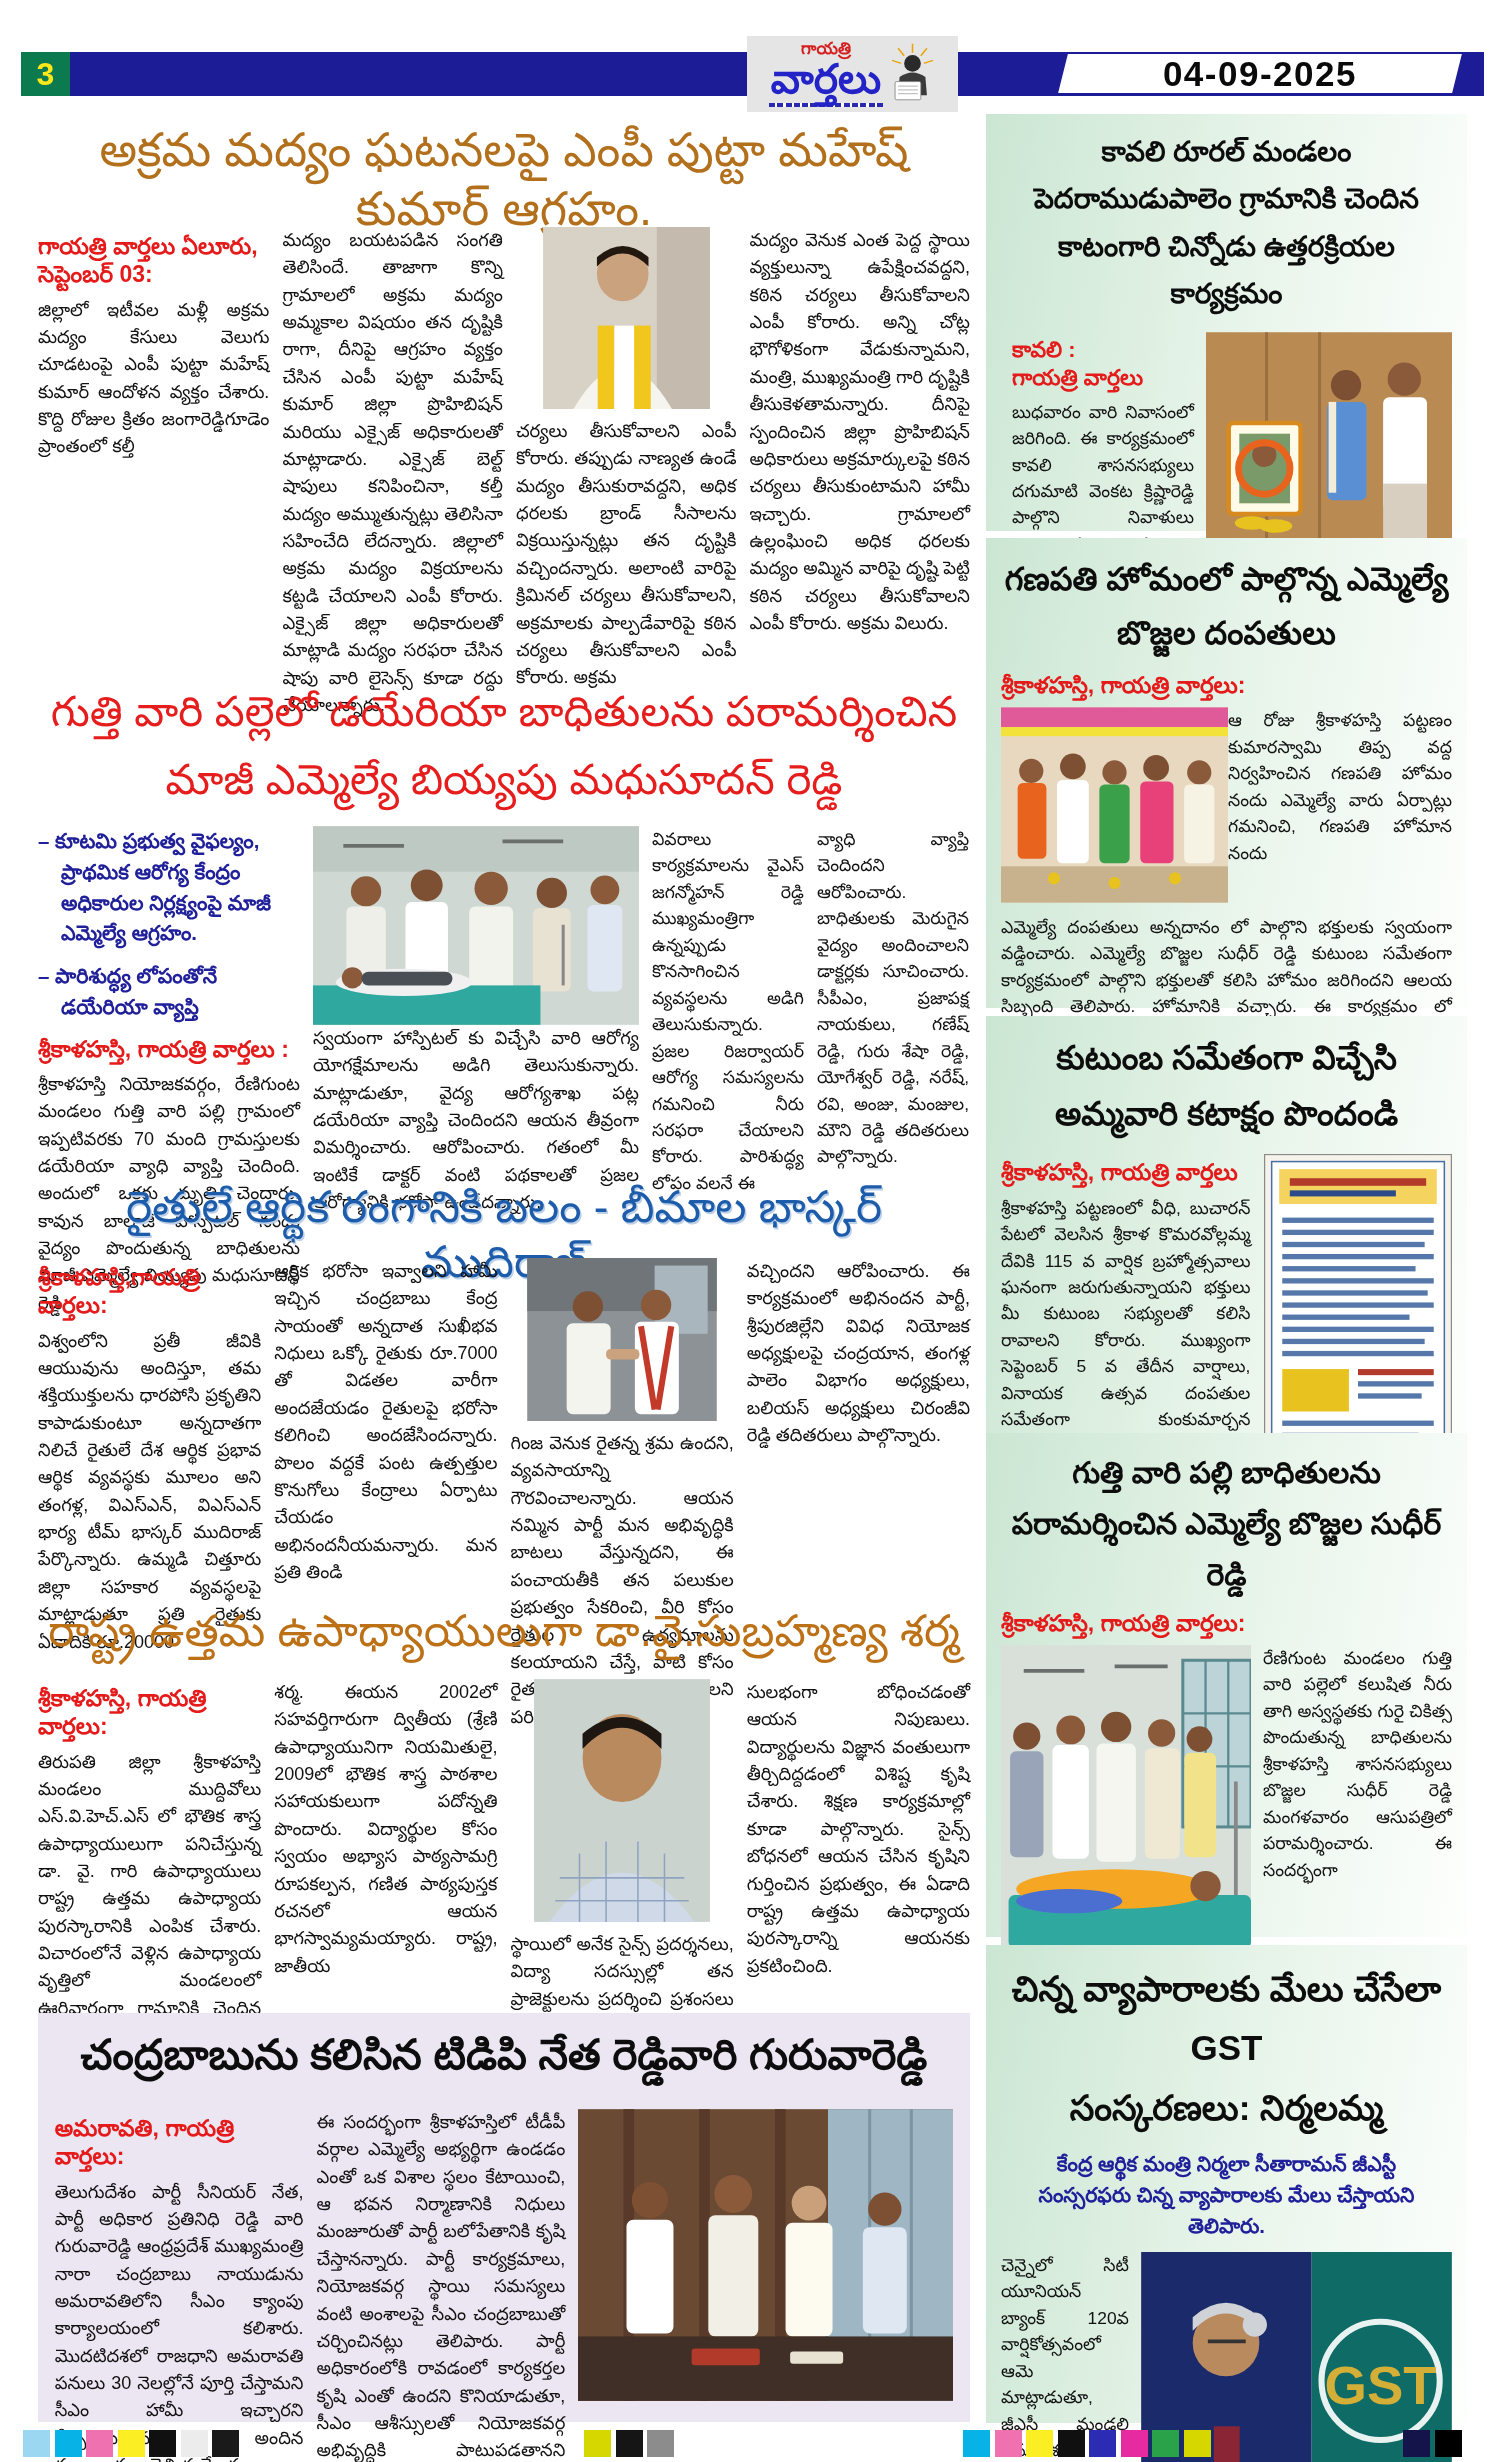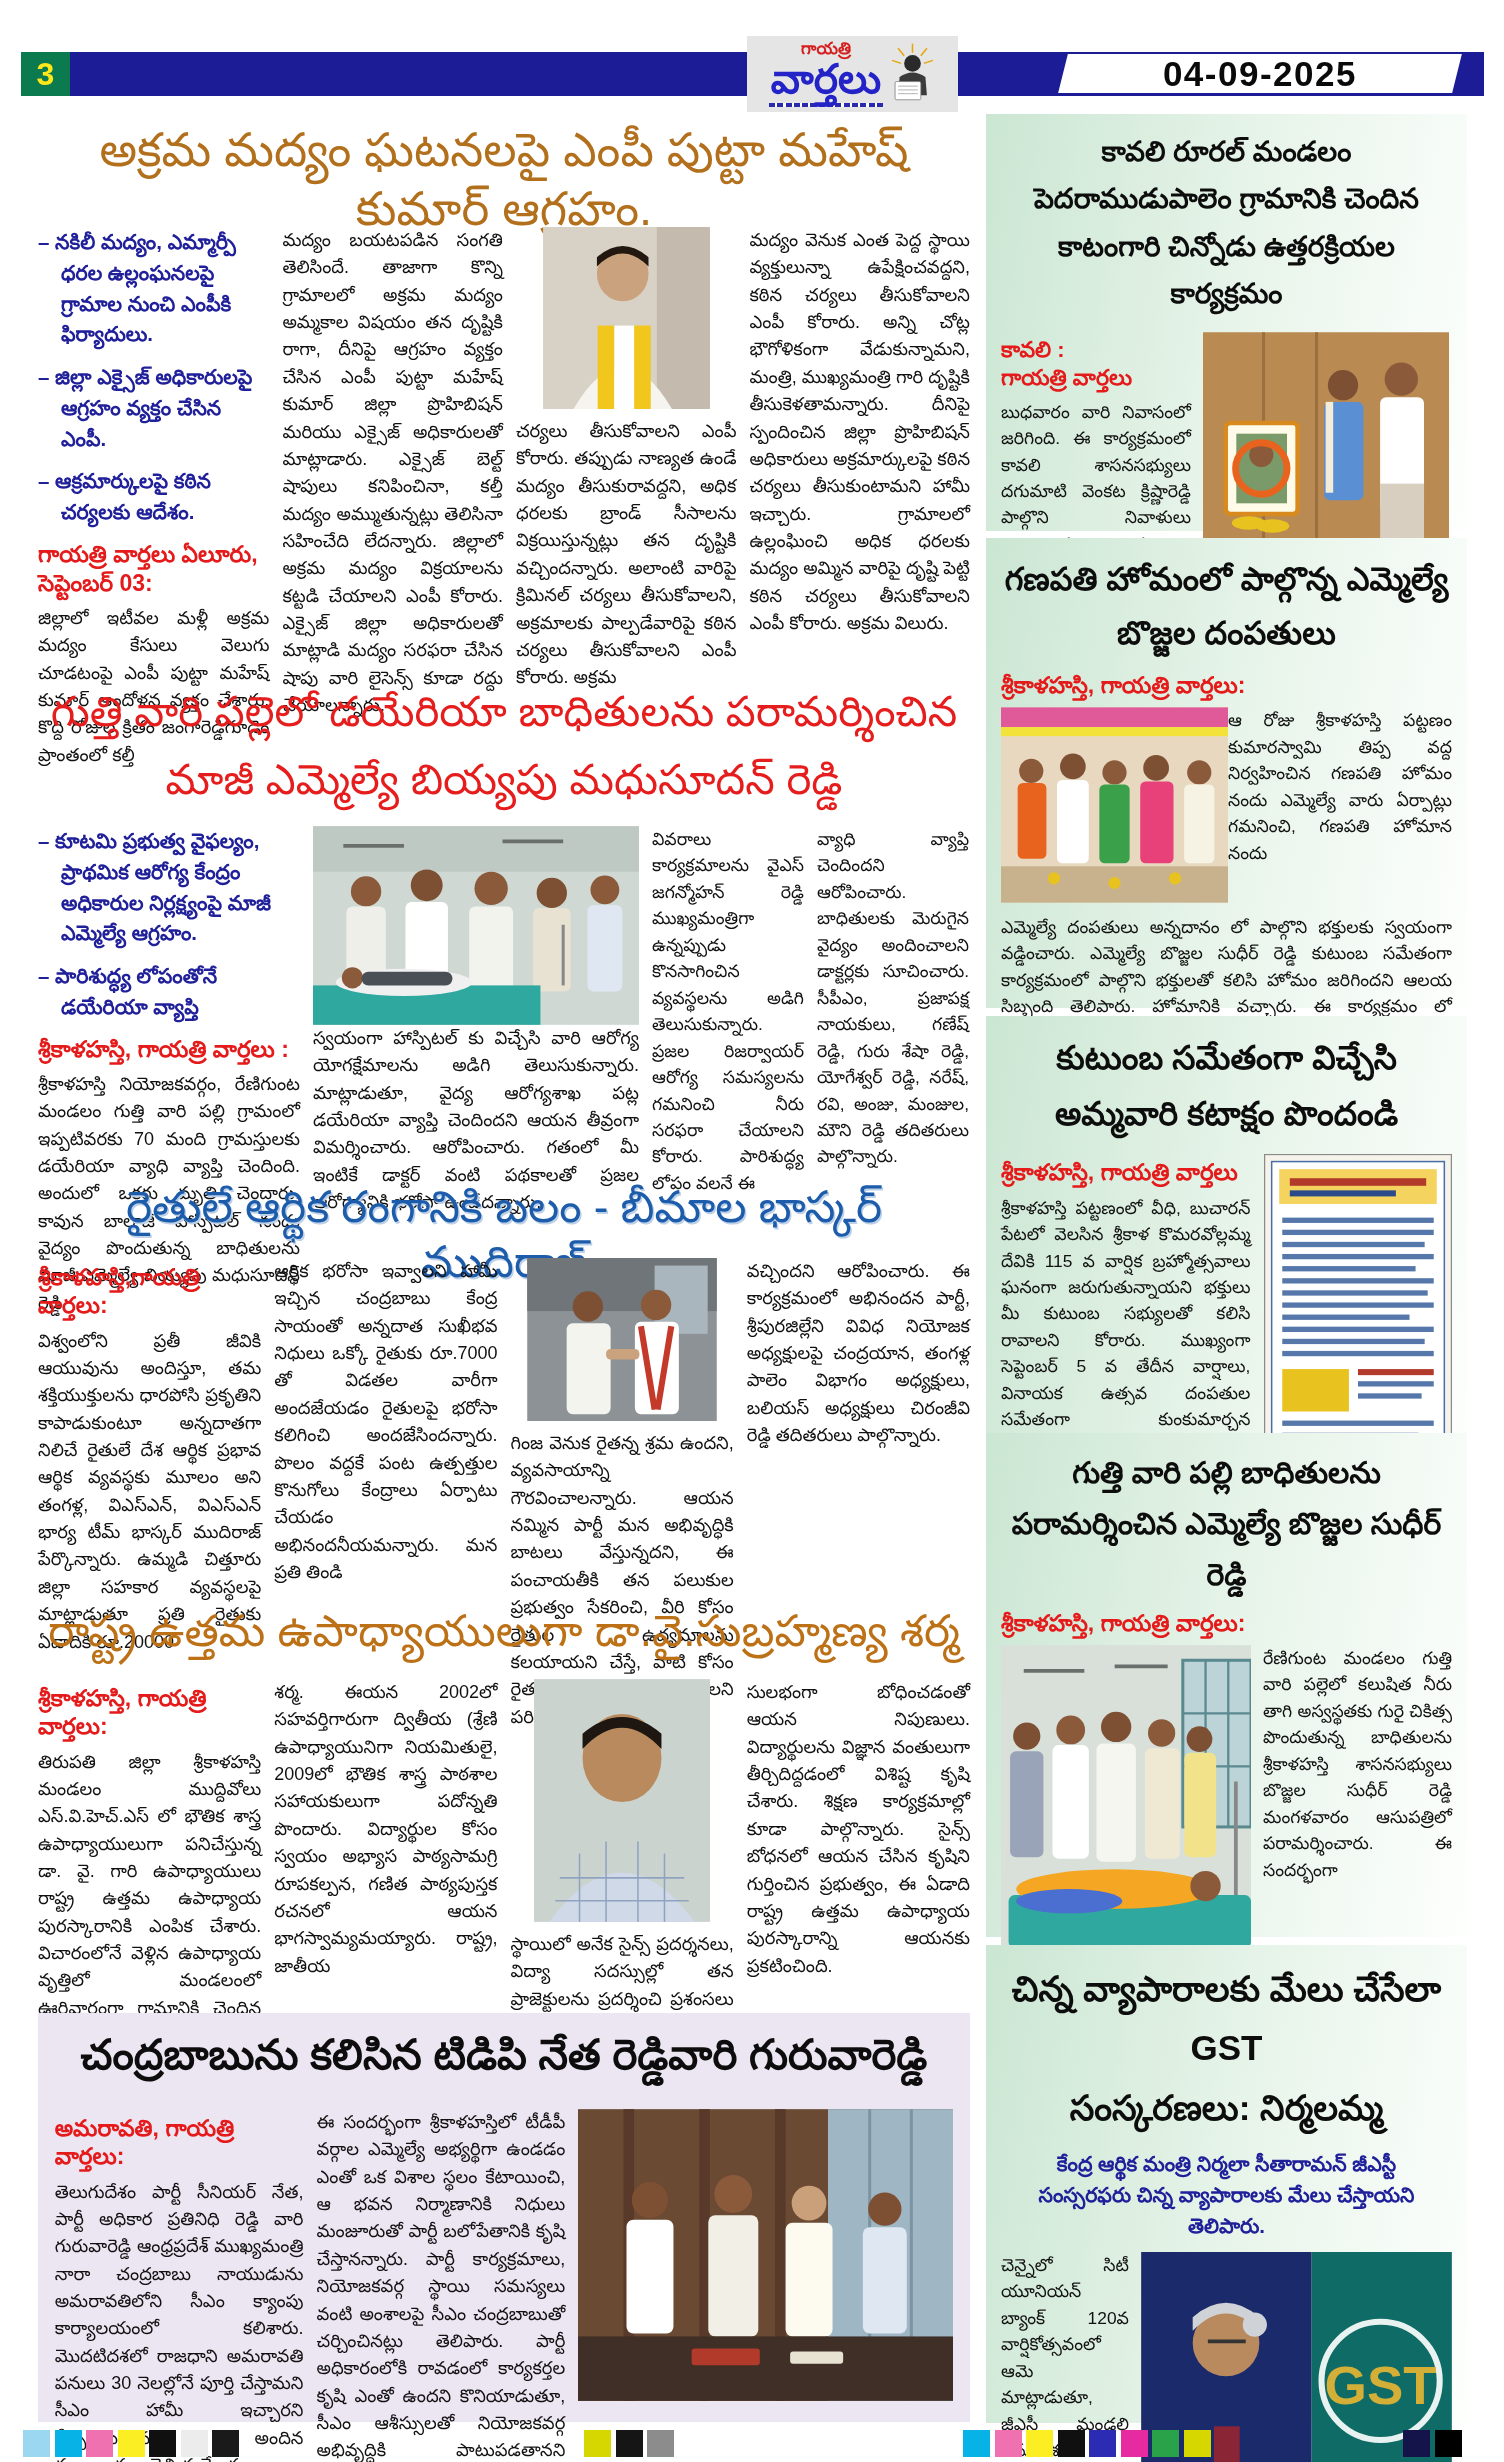--- a/index.html
+++ b/index.html
@@ -78,25 +78,20 @@
     </svg>
   </div>
   <div class="datebox">
     <span>04-09-2025</span>
   </div>
 
   <div class="hl" style="top:121px;font-size:47px;color:#b3701c;">అక్రమ మద్యం ఘటనలపై ఎంపీ పుట్టా మహేష్ కుమార్ ఆగ్రహం.</div>
 
   <div class="abs cols" style="left:38px;top:227px;width:932px;height:436px;">
     <div style="width:235px;">
-      <div class="bullets">
-          <div class="li">– నకిలీ మద్యం, ఎమ్మార్పీ ధరల ఉల్లంఘనలపై గ్రామాల నుంచి ఎంపీకి ఫిర్యాదులు.</div>
-          <div class="li">– జిల్లా ఎక్సైజ్ అధికారులపై ఆగ్రహం వ్యక్తం చేసిన ఎంపీ.</div>
-          <div class="li">– ఆక్రమార్కులపై కఠిన చర్యలకు ఆదేశం.</div>
-        </div>
       <div class="byline">గాయత్రి వార్తలు ఏలూరు, సెప్టెంబర్ 03:</div>
       <div class="bodytxt">జిల్లాలో ఇటీవల మళ్లీ అక్రమ మద్యం కేసులు వెలుగు చూడటంపై ఎంపీ పుట్టా మహేష్ కుమార్ ఆందోళన వ్యక్తం చేశారు. కొద్ది రోజుల క్రితం జంగారెడ్డిగూడెం ప్రాంతంలో కల్తీ</div>
     </div>
     <div class="bodytxt" style="width:224px;">మద్యం బయటపడిన సంగతి తెలిసిందే. తాజాగా కొన్ని గ్రామాలలో అక్రమ మద్యం అమ్మకాల విషయం తన దృష్టికి రాగా, దీనిపై ఆగ్రహం వ్యక్తం చేసిన ఎంపీ పుట్టా మహేష్ కుమార్ జిల్లా ప్రొహిబిషన్ మరియు ఎక్సైజ్ అధికారులతో మాట్లాడారు. ఎక్సైజ్ బెల్ట్ షాపులు కనిపించినా, కల్తీ మద్యం అమ్ముతున్నట్లు తెలిసినా సహించేది లేదన్నారు. జిల్లాలో అక్రమ మద్యం విక్రయాలను కట్టడి చేయాలని ఎంపీ కోరారు. ఎక్సైజ్ జిల్లా అధికారులతో మాట్లాడి మద్యం సరఫరా చేసిన షాపు వారి లైసెన్స్ కూడా రద్దు చేయాలన్నారు.</div>
     <div style="width:224px;">
       <span class="photo">
         <svg width="167" height="182" viewBox="0 0 220 240" style="margin:0 auto;display:block;">
           <rect width="220" height="240" fill="#d8d1c6"></rect>
           <rect x="150" y="0" width="70" height="240" fill="#c4bbae"></rect>
           <ellipse cx="105" cy="62" rx="34" ry="36" fill="#caa27e"></ellipse>
@@ -245,21 +240,21 @@
           <rect x="0" y="300" width="495" height="85" fill="#3f2f26"></rect>
           <rect x="150" y="316" width="90" height="22" rx="4" fill="#b23a2a"></rect>
           <rect x="280" y="320" width="70" height="16" rx="4" fill="#e8e2d2"></rect>
         </svg>
       </span>
     </div>
   </div>
 
   <div class="gbox" style="top:114px;height:417px;">
     <div class="bhl" style="font-size:28px;">కావలి రూరల్ మండలం పెదరాముడుపాలెం గ్రామానికి చెందిన కాటంగారి చిన్నోడు ఉత్తరక్రియల కార్యక్రమం</div>
-    <div style="display:flex;gap:12px;margin-top:13.6px;">
+    <div style="display:flex;gap:12px;margin-top:13.6px;margin-left:11px;">
       <div style="width:190px;">
         <div class="byline" style="font-size:22px;">
           <span>కావలి :</span><br>
           <span>గాయత్రి వార్తలు</span>
         </div>
         <div class="bodytxt">బుధవారం వారి నివాసంలో జరిగింది. ఈ కార్యక్రమంలో కావలి శాసనసభ్యులు దగుమాటి వెంకట క్రిష్ణారెడ్డి పాల్గొని నివాళులు అర్పించారు. వారి కుటుంబ సభ్యులకు తన ప్రగాఢ సానుభూతిని తెలిపారు. ఈ కార్యక్రమంలో కావలి</div>
       </div>
       <span class="photo">
         <svg width="246" height="220" viewBox="0 0 325 290">
           <rect width="325" height="290" fill="#b98a52"></rect>

